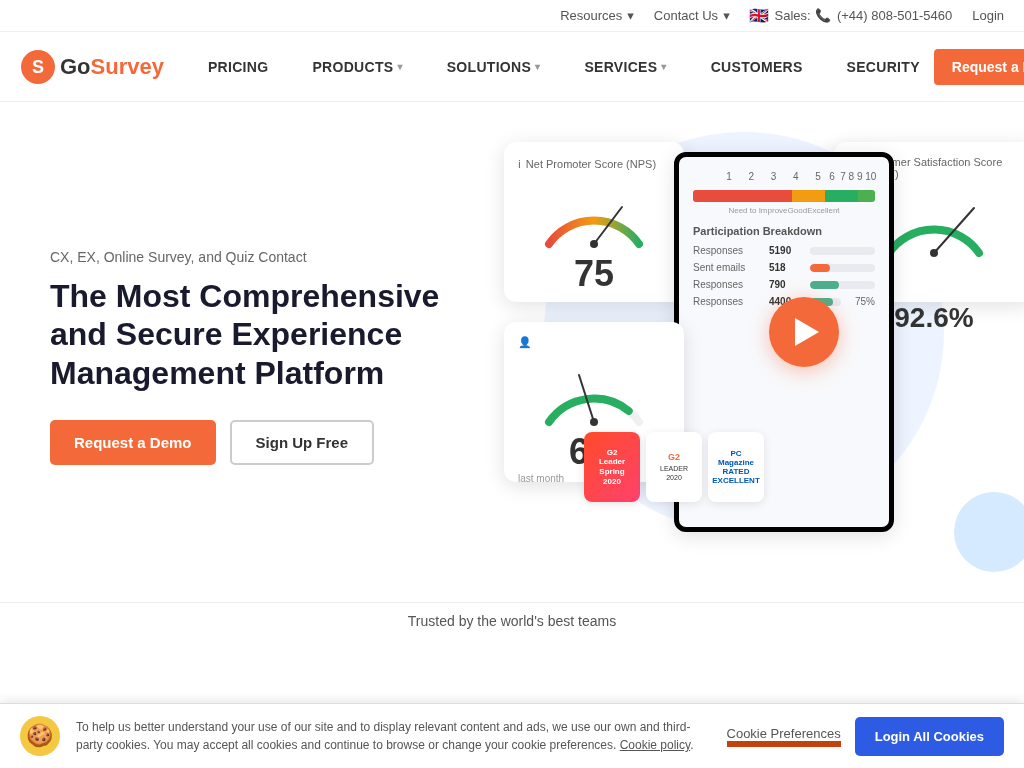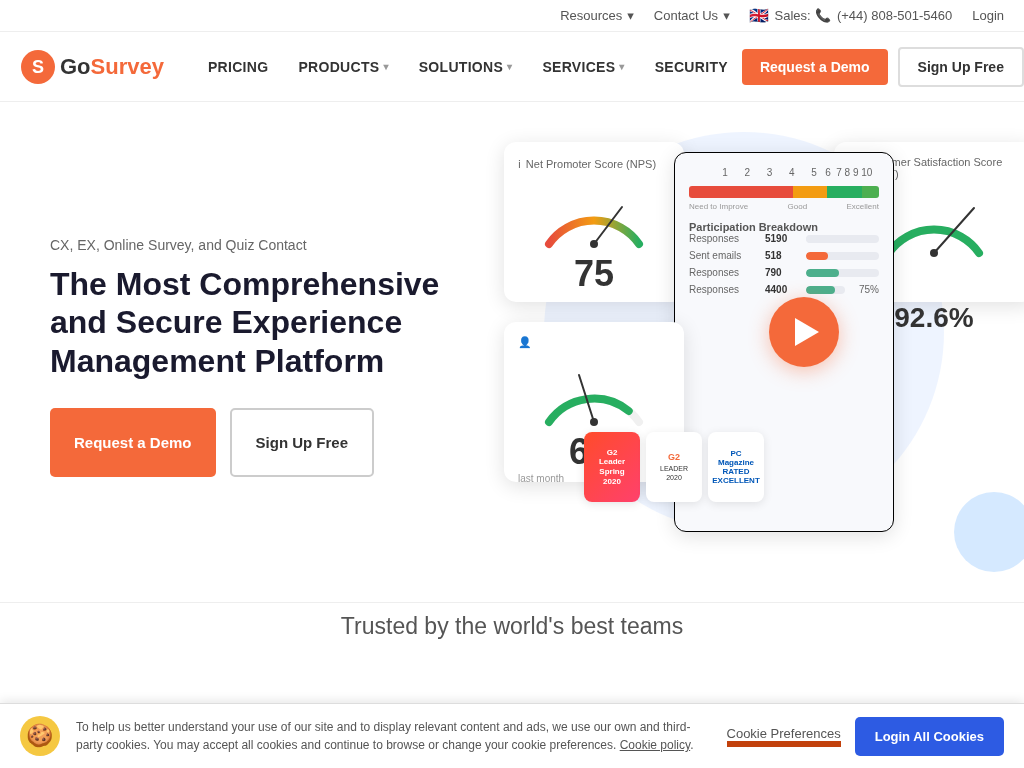--- a/index.html
+++ b/index.html
@@ -41,21 +41,21 @@
       height: 36px;
       margin-right: 4px;
     }
     .logo-text {
       font-size: 22px;
       font-weight: 700;
       color: #333;
     }
     .logo-text span { color: #f4693a; }
 
-    .nav-items { display: flex; align-items: center; gap: 2px; flex: 1; }
+    .nav-items { display: flex; align-items: center; gap: 16px; flex: 1; }
     .nav-item {
       display: flex;
       align-items: center;
       gap: 4px;
       padding: 8px 14px;
       font-size: 14px;
       font-weight: 600;
       color: #333;
       cursor: pointer;
       text-transform: uppercase;
@@ -118,21 +118,21 @@
       padding: 14px 24px;
       border-radius: 5px;
       font-size: 15px;
       font-weight: 600;
       cursor: pointer;
     }
     .btn-hero-signup {
       background: #fff;
       color: #333;
       border: 2px solid #ccc;
-      padding: 24px 24px;
+      padding: 12px 24px;
       border-radius: 5px;
       font-size: 15px;
       font-weight: 600;
       cursor: pointer;
     }
 
     
     .hero-visual {
       position: absolute;
       right: -20px;
@@ -242,21 +242,21 @@
       margin-left: 5px;
     }
 
     
     .card-main {
       top: 10px;
       left: 180px;
       width: 220px;
       height: 380px;
       background: #f8f9fc;
-      border: 1px solid #000000;
+      border: 5px solid #000000;
     }
 
     
     .badges-row {
       position: absolute;
       bottom: 70px;
       left: 90px;
       display: flex;
       gap: 6px;
     }
@@ -276,21 +276,21 @@
     .badge-g2-text { color: #fff; font-size: 8px; font-weight: 700; text-align: center; line-height: 1.2; }
     .badge-leader { font-size: 8px; color: #333; text-align: center; line-height: 1.3; }
     .badge-pc { font-size: 8px; color: #0057b8; text-align: center; font-weight: 700; }
 
     
     .trusted-section {
       padding: 10px 50px 0;
       text-align: center;
       border-top: 1px solid #eee;
     }
-    .trusted-title { font-size: 23px; color: #555; margin-bottom: 10px; }
+    .trusted-title { font-size: 14px; color: #555; margin-bottom: 10px; }
 
     
     .cookie-banner {
       position: absolute;
       bottom: 0;
       left: 0;
       right: 0;
       background: #fff;
       border-top: 1px solid #ddd;
       padding: 12px 20px;
@@ -405,20 +405,23 @@
       <span>PRODUCTS</span>
       <span class="chevron">▾</span>
     </div>
     <div class="nav-item">
       <span>SOLUTIONS</span>
       <span class="chevron">▾</span>
     </div>
     <div class="nav-item">
       <span>SERVICES</span>
       <span class="chevron">▾</span>
+    </div>
+    <div class="nav-item">
+      <span>CUSTOMERS</span>
     </div>
     <div class="nav-item">
       <span>SECURITY</span>
     </div>
   </div>
 
   <div class="nav-actions">
     <button class="btn-demo">Request a Demo</button>
     <button class="btn-signup">Sign Up Free</button>
   </div>
@@ -498,29 +501,29 @@
             <div class="scale-seg" style="background:#e74c3c;"></div>
             <div class="scale-seg" style="background:#e74c3c;"></div>
             <div class="scale-seg" style="background:#e74c3c;"></div>
             <div class="scale-seg" style="background:#e74c3c;"></div>
             <div class="scale-seg" style="background:#f39c12;"></div>
             <div class="scale-seg" style="background:#f39c12;"></div>
             <div class="scale-seg" style="background:#27ae60;"></div>
             <div class="scale-seg" style="background:#27ae60;"></div>
             <div class="scale-seg" style="background:#4caf50;"></div>
           </div>
-          <div style="display:flex; justify-content:space-between; font-size:8px; color:#999; margin-bottom:10px;">
+          <div style="display:flex; justify-content:center; font-size:8px; color:#999; margin-bottom:10px;">
             <span>Need to Improve</span>
             <span>Good</span>
             <span>Excellent</span>
           </div>
         </div>
 
         <div style="margin-top: 10px;">
-          <div style="font-size:11px; font-weight:600; color:#555; ">Participation Breakdown</div>
+          <div style="font-size:11px; font-weight:600; color:#555; margin-bottom:8px;">Participation Breakdown</div>
 
           <div class="part-row">
             <div class="part-label">Responses</div>
             <div class="part-count">5190</div>
             <div class="part-bar-bg">
               <div class="part-bar-fill" style="width:88%; background:#e8eaf0;"></div>
             </div>
           </div>
           <div class="part-row">
             <div class="part-label">Sent emails</div>

